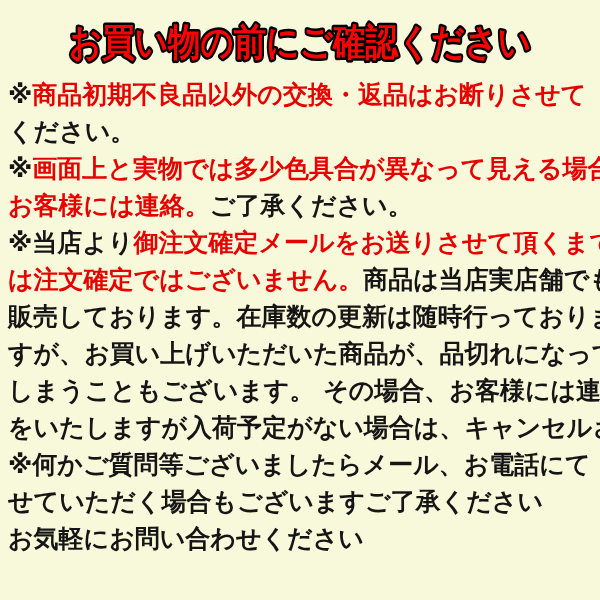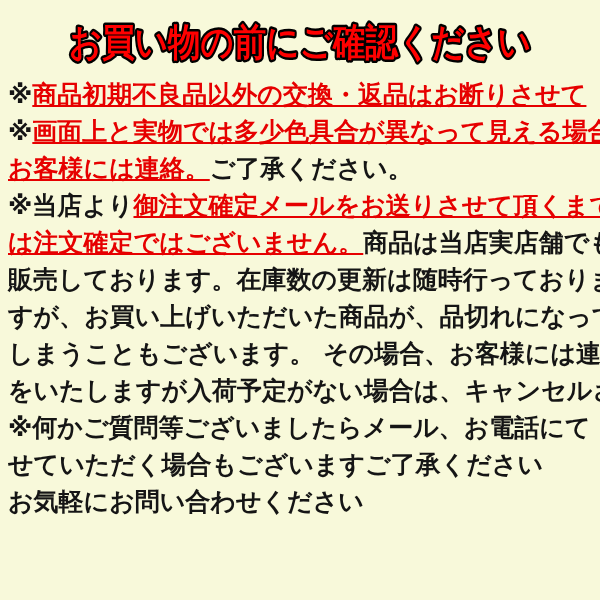--- a/index.html
+++ b/index.html
@@ -33,36 +33,37 @@
     padding: 0 8px;
     font-size: 25px;
     line-height: 37px;
     font-weight: bold;
     letter-spacing: 0;
     white-space: nowrap;
   }
   .line {
     height: 37px;
   }
-  .red   { color: var(--red, #e60000); text-decoration: underline; }
+  .red   { color: var(--red, #e60000); }
   .black { color: var(--black, #151515); }
 </style>
 </head>
 <body style="--bg: #f8f9da; --red: #e60000; --black: #151515;">
 
 <div class="page">
 
   <div class="title-wrap">
     <svg width="600" height="76" viewBox="0 0 600 76">
       <text x="300" y="55" text-anchor="middle" font-size="38" textLength="462" lengthAdjust="spacingAndGlyphs" paint-order="stroke" stroke-width="5" stroke-linejoin="round" fill="#ff0000" stroke="#000000">お買い物の前にご確認ください</text>
     </svg>
   </div>
 
   <div class="body-text" id="body-lines">
       <div class="line"><span class="black">※</span><span class="red">商品初期不良品以外の交換・返品はお断りさせて</span></div>
+      <div class="line"><span class="black">ください。</span></div>
       <div class="line"><span class="black">※</span><span class="red">画面上と実物では多少色具合が異なって見える場合</span></div>
       <div class="line"><span class="red">お客様には連絡。</span><span class="black">ご了承ください。</span></div>
       <div class="line"><span class="black">※当店より</span><span class="red">御注文確定メールをお送りさせて頂くまで</span></div>
       <div class="line"><span class="red">は注文確定ではございません。</span><span class="black">商品は当店実店舗でも</span></div>
       <div class="line"><span class="black">販売しております。在庫数の更新は随時行っておりま</span></div>
       <div class="line"><span class="black">すが、お買い上げいただいた商品が、品切れになって</span></div>
       <div class="line"><span class="black">しまうこともございます。 その場合、お客様には連絡</span></div>
       <div class="line"><span class="black">をいたしますが入荷予定がない場合は、キャンセルさ</span></div>
       <div class="line"><span class="black">※何かご質問等ございましたらメール、お電話にて</span></div>
       <div class="line"><span class="black">せていただく場合もございますご了承ください</span></div>

